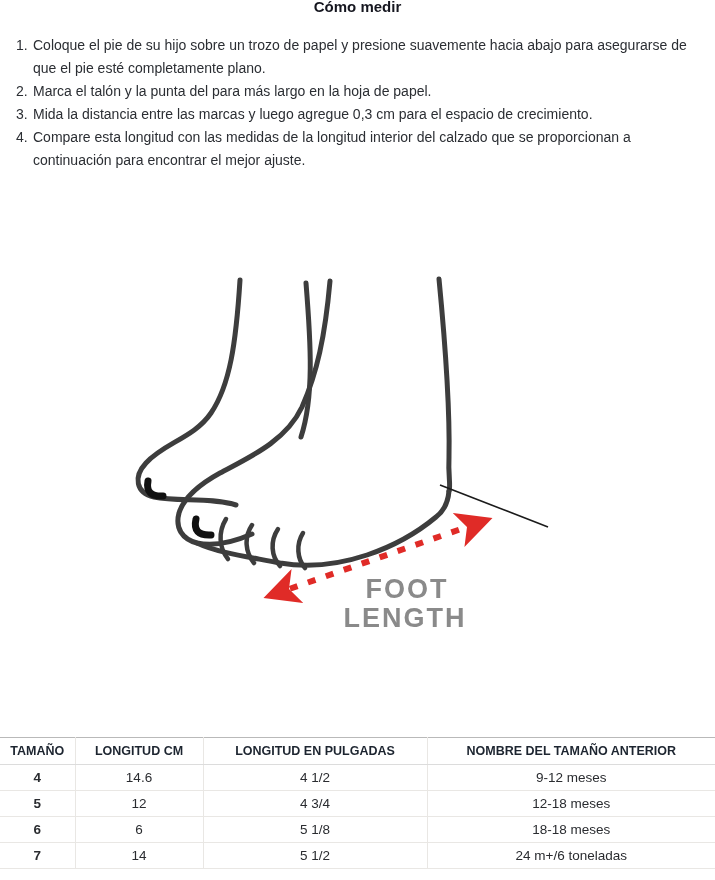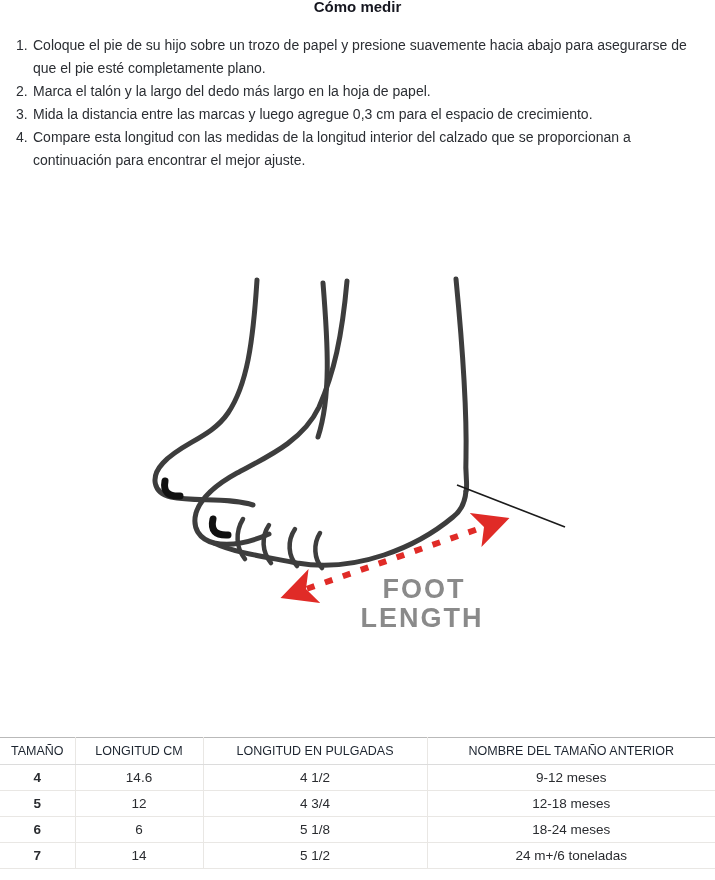--- a/index.html
+++ b/index.html
@@ -39,38 +39,38 @@
   .instruction-item .num {
     flex: none;
     width: 17px;
   }
   .instruction-item .txt { flex: 1 1 auto; padding-right: 8px; }
   .instruction-item .txt b { font-weight: normal; }
 
   .figure {
     position: absolute;
     top: 275px;
-    left: 135px;
+    left: 118px;
     width: 440px;
     height: 370px;
   }
 
   .size-table {
     position: absolute;
     top: 737px;
     left: 0;
     width: 715px;
     border-collapse: collapse;
     table-layout: fixed;
   }
   .size-table th {
     border-top: 1px solid #b9b9b9;
     border-bottom: 1px solid #dcdcdc;
     font-size: 12.5px;
-    font-weight: normal;
+    font-weight: bold;
     color: #1d2530;
     text-align: center;
     padding: 6px 4px;
     white-space: nowrap;
     overflow: hidden;
   }
   .size-table td {
     border-bottom: 1px solid #e9e7e4;
     font-size: 13.5px;
     color: #2a2c30;
@@ -91,21 +91,21 @@
 
   <div class="title">Cómo medir</div>
 
   <div class="instructions">
     <div class="instruction-item">
       <span class="num">1.</span>
       <span class="txt">Coloque el pie de su hijo sobre un trozo de papel y presione suavemente hacia abajo para asegurarse de que el pie esté completamente plano.</span>
     </div>
     <div class="instruction-item">
       <span class="num">2.</span>
-      <span class="txt">Marca el talón y la largo del dedo más largo en la hoja de papel.</span>
+      <span class="txt">Marca el talón y la punta del para más largo en la hoja de papel.</span>
     </div>
     <div class="instruction-item">
       <span class="num">3.</span>
       <span class="txt">Mida la distancia entre las marcas y luego agregue 0,3 cm para el espacio de crecimiento.</span>
     </div>
     <div class="instruction-item">
       <span class="num">4.</span>
       <span class="txt"><span>Compare esta longitud con las </span><b>medidas de la longitud interior del calzado</b><span> que se proporcionan a continuación para encontrar el mejor ajuste.</span></span>
     </div>
   </div>
@@ -175,21 +175,21 @@
       <tr>
         <td>5</td>
         <td>12</td>
         <td>4 3/4</td>
         <td>12-18 meses</td>
       </tr>
       <tr>
         <td>6</td>
         <td>6</td>
         <td>5 1/8</td>
-        <td>18-24 meses</td>
+        <td>18-18 meses</td>
       </tr>
       <tr>
         <td>7</td>
         <td>14</td>
         <td>5 1/2</td>
         <td>24 m+/6 toneladas</td>
       </tr>
     </tbody>
   </table>
 

